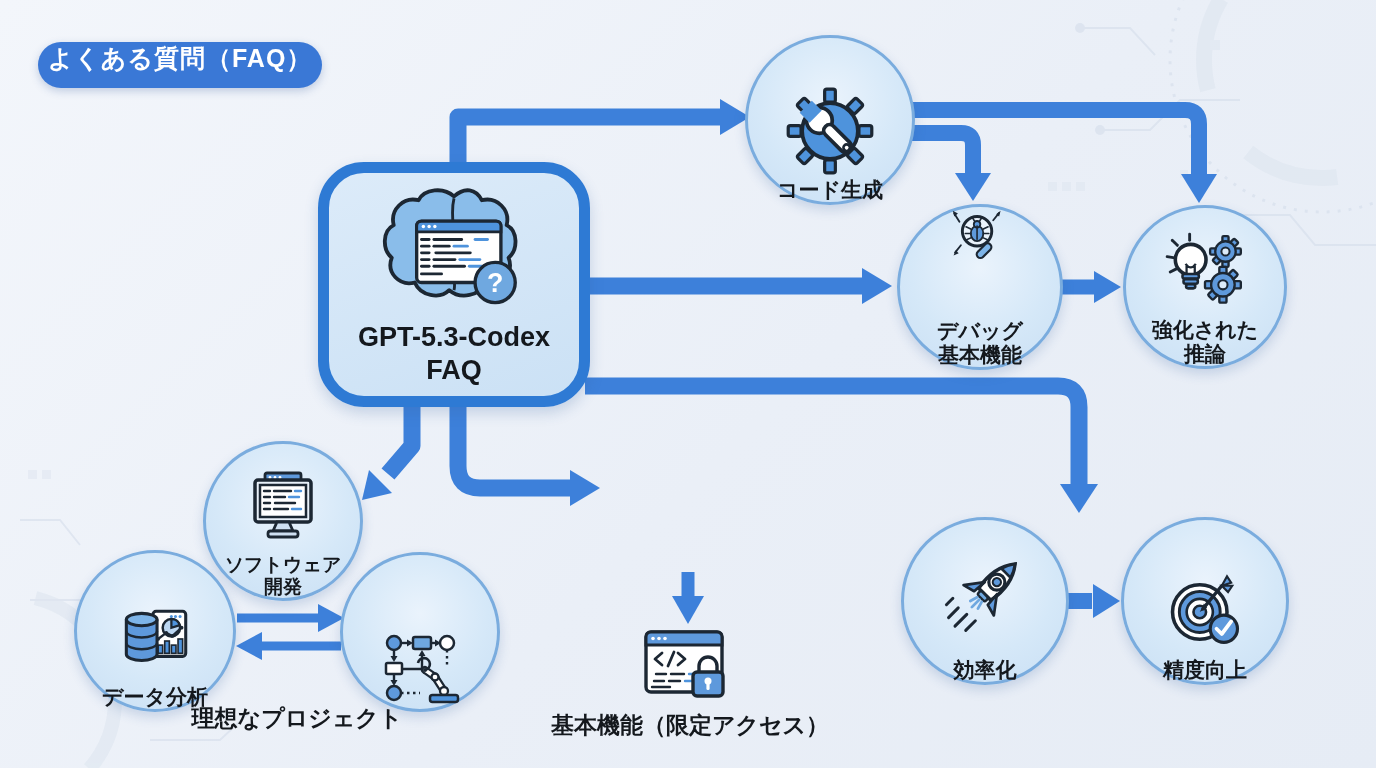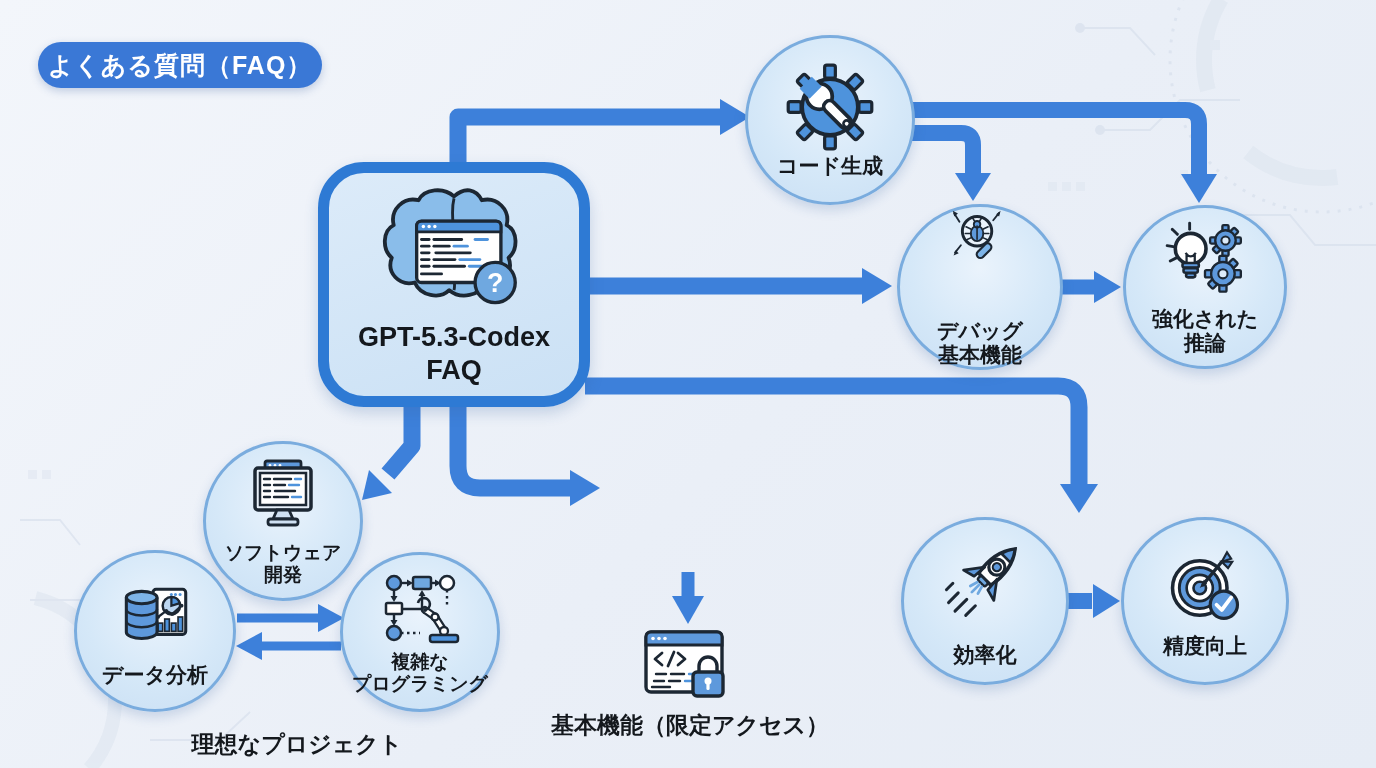--- a/index.html
+++ b/index.html
@@ -6,37 +6,37 @@
   body{
     width:1376px;height:768px;overflow:hidden;
     font-family:"Liberation Sans","DejaVu Sans",sans-serif;
     background:linear-gradient(135deg,#f3f6fb 0%,#eaeff7 55%,#e6ecf5 100%);
     position:relative;color:#14181d;
   }
   .stage{position:absolute;inset:0;}
   svg.layer{position:absolute;left:0;top:0;}
   .badge{
     position:absolute;left:38px;top:42px;width:284px;height:46px;
-    background:#3a78d6;border-radius:24px;display:flex;align-items:center;justify-content:center;
+    background:#3a78d6;border-radius:24px;display:flex;align-items:flex-start;justify-content:center;
     color:#fff;font-weight:bold;font-size:25px;letter-spacing:1px;
     box-shadow:0 3px 8px rgba(40,80,150,.25);
   }
   .center-node{
     position:absolute;left:318px;top:162px;width:272px;height:245px;box-sizing:border-box;
     background:linear-gradient(160deg,#dcebf9 0%,#cbe1f5 100%);
     border:11px solid #2e7ad4;border-radius:46px;
     display:flex;flex-direction:column;align-items:center;justify-content:center;
     box-shadow:0 6px 14px rgba(50,95,160,.22);z-index:5;
   }
   .center-title{font-weight:bold;font-size:27px;line-height:1.2;text-align:center;margin-top:4px;}
   .circle-node{
     position:absolute;box-sizing:border-box;border-radius:50%;
     background:radial-gradient(circle at 50% 38%,#eaf3fc 0%,#d5e8f8 55%,#c9dff4 100%);
     border:3.5px solid #7aacde;
-    display:flex;flex-direction:column;align-items:center;justify-content:center;
+    display:flex;flex-direction:column;align-items:center;justify-content:flex-end;
     box-shadow:0 5px 12px rgba(50,95,160,.20);z-index:5;
   }
   .circle-label{font-weight:bold;font-size:21px;line-height:1.15;text-align:center;margin-top:2px;}
   .circle-label.small{font-size:19px;}
   .caption{position:absolute;font-weight:bold;font-size:23px;text-align:center;z-index:6;}
   .mini-icon{position:absolute;z-index:6;}
 </style>
 </head>
 <body>
 
@@ -330,24 +330,20 @@
         <line x1="66" y1="62" x2="57" y2="48" stroke="#ffffff" stroke-width="3.5" stroke-linecap="round"></line>
         <line x1="57" y1="48" x2="47" y2="41" stroke="#1c2733" stroke-width="8" stroke-linecap="round"></line>
         <line x1="57" y1="48" x2="47" y2="41" stroke="#ffffff" stroke-width="3.5" stroke-linecap="round"></line>
         <circle cx="66" cy="62" r="4" fill="#ffffff" stroke="#1c2733" stroke-width="2.3"></circle>
         <circle cx="57" cy="48" r="3.5" fill="#ffffff" stroke="#1c2733" stroke-width="2.3"></circle>
         <path d="M47,41 a6,6 0 1 0 -7,-7" fill="none" stroke="#1c2733" stroke-width="2.6"></path>
         <circle cx="47" cy="41" r="2" fill="#1c2733"></circle>
         <rect x="52" y="66" width="28" height="7" rx="2.5" fill="#4e93dc" stroke="#1c2733" stroke-width="2.5"></rect>
       </g>
     </svg>
-    <div class="circle-label small">
-      <div>複雑な</div>
-      <div>プログラミング</div>
-    </div>
   </div>
 
 
   <div class="circle-node" style="left:901px;top:517px;width:168px;height:168px;gap:17px;">
     <svg width="90" height="90" viewBox="0 0 84 84">
       <g stroke="#1c2733" stroke-width="2.8" stroke-linecap="round">
         <line x1="8" y1="64" x2="17" y2="55"></line>
           <line x1="14" y1="72" x2="25" y2="61"></line>
         <line x1="24" y1="76" x2="33" y2="67"></line>
           <line x1="6" y1="52" x2="12" y2="46"></line>
@@ -403,16 +399,16 @@
     <g stroke="#4e93dc" stroke-width="2.4" stroke-linecap="round">
       <line x1="49" y1="46" x2="58" y2="46"></line>
         <line x1="45" y1="53" x2="52" y2="53"></line>
     </g>
     <path d="M59,44 L59,38 a9,9 0 0 1 18,0 L77,44" fill="none" stroke="#1c2733" stroke-width="3.4"></path>
     <rect x="53" y="44" width="30" height="24" rx="4" fill="#5e99dc" stroke="#1c2733" stroke-width="3.4"></rect>
     <circle cx="68" cy="53" r="3.5" fill="#ffffff"></circle>
     <rect x="66.4" y="55" width="3.2" height="7" rx="1.5" fill="#ffffff"></rect>
   </svg>
 
-  <div class="caption" style="left:137px;top:729px;width:320px;">理想なプロジェクト</div>
+  <div class="caption" style="left:137px;top:703px;width:320px;">理想なプロジェクト</div>
   <div class="caption" style="left:510px;top:710px;width:360px;">基本機能（限定アクセス）</div>
 
 </div>
 
 </body></html>

